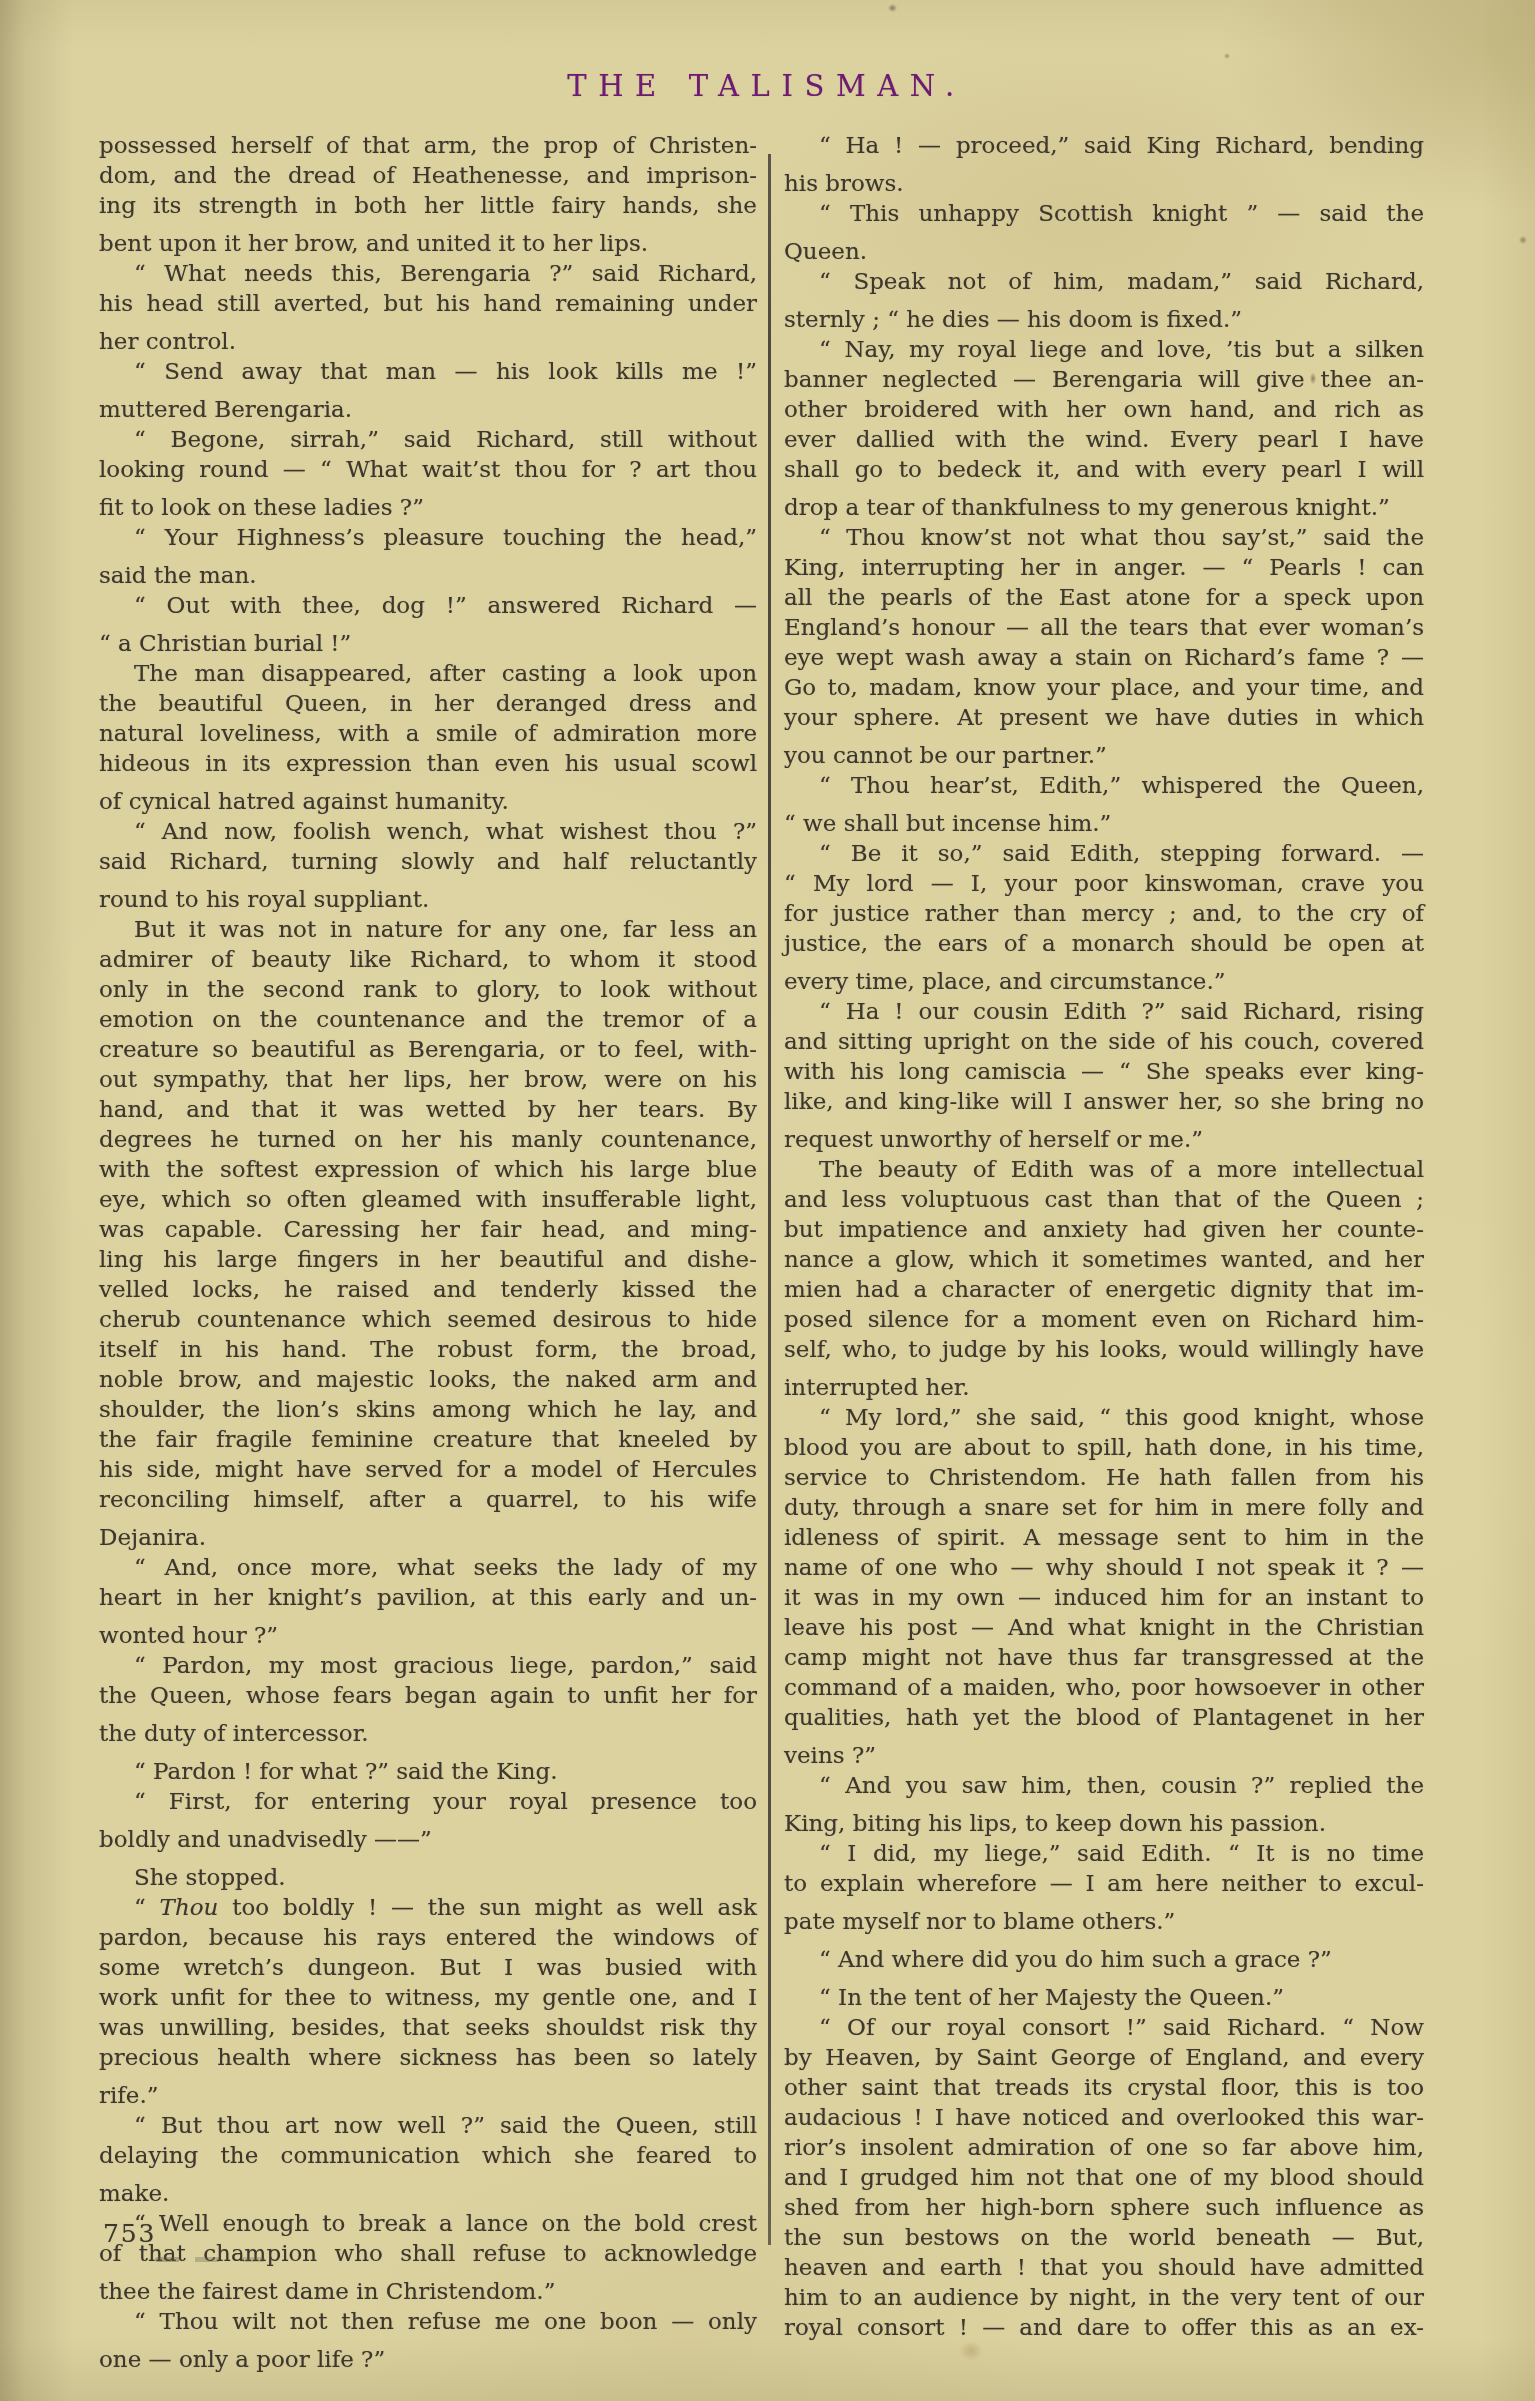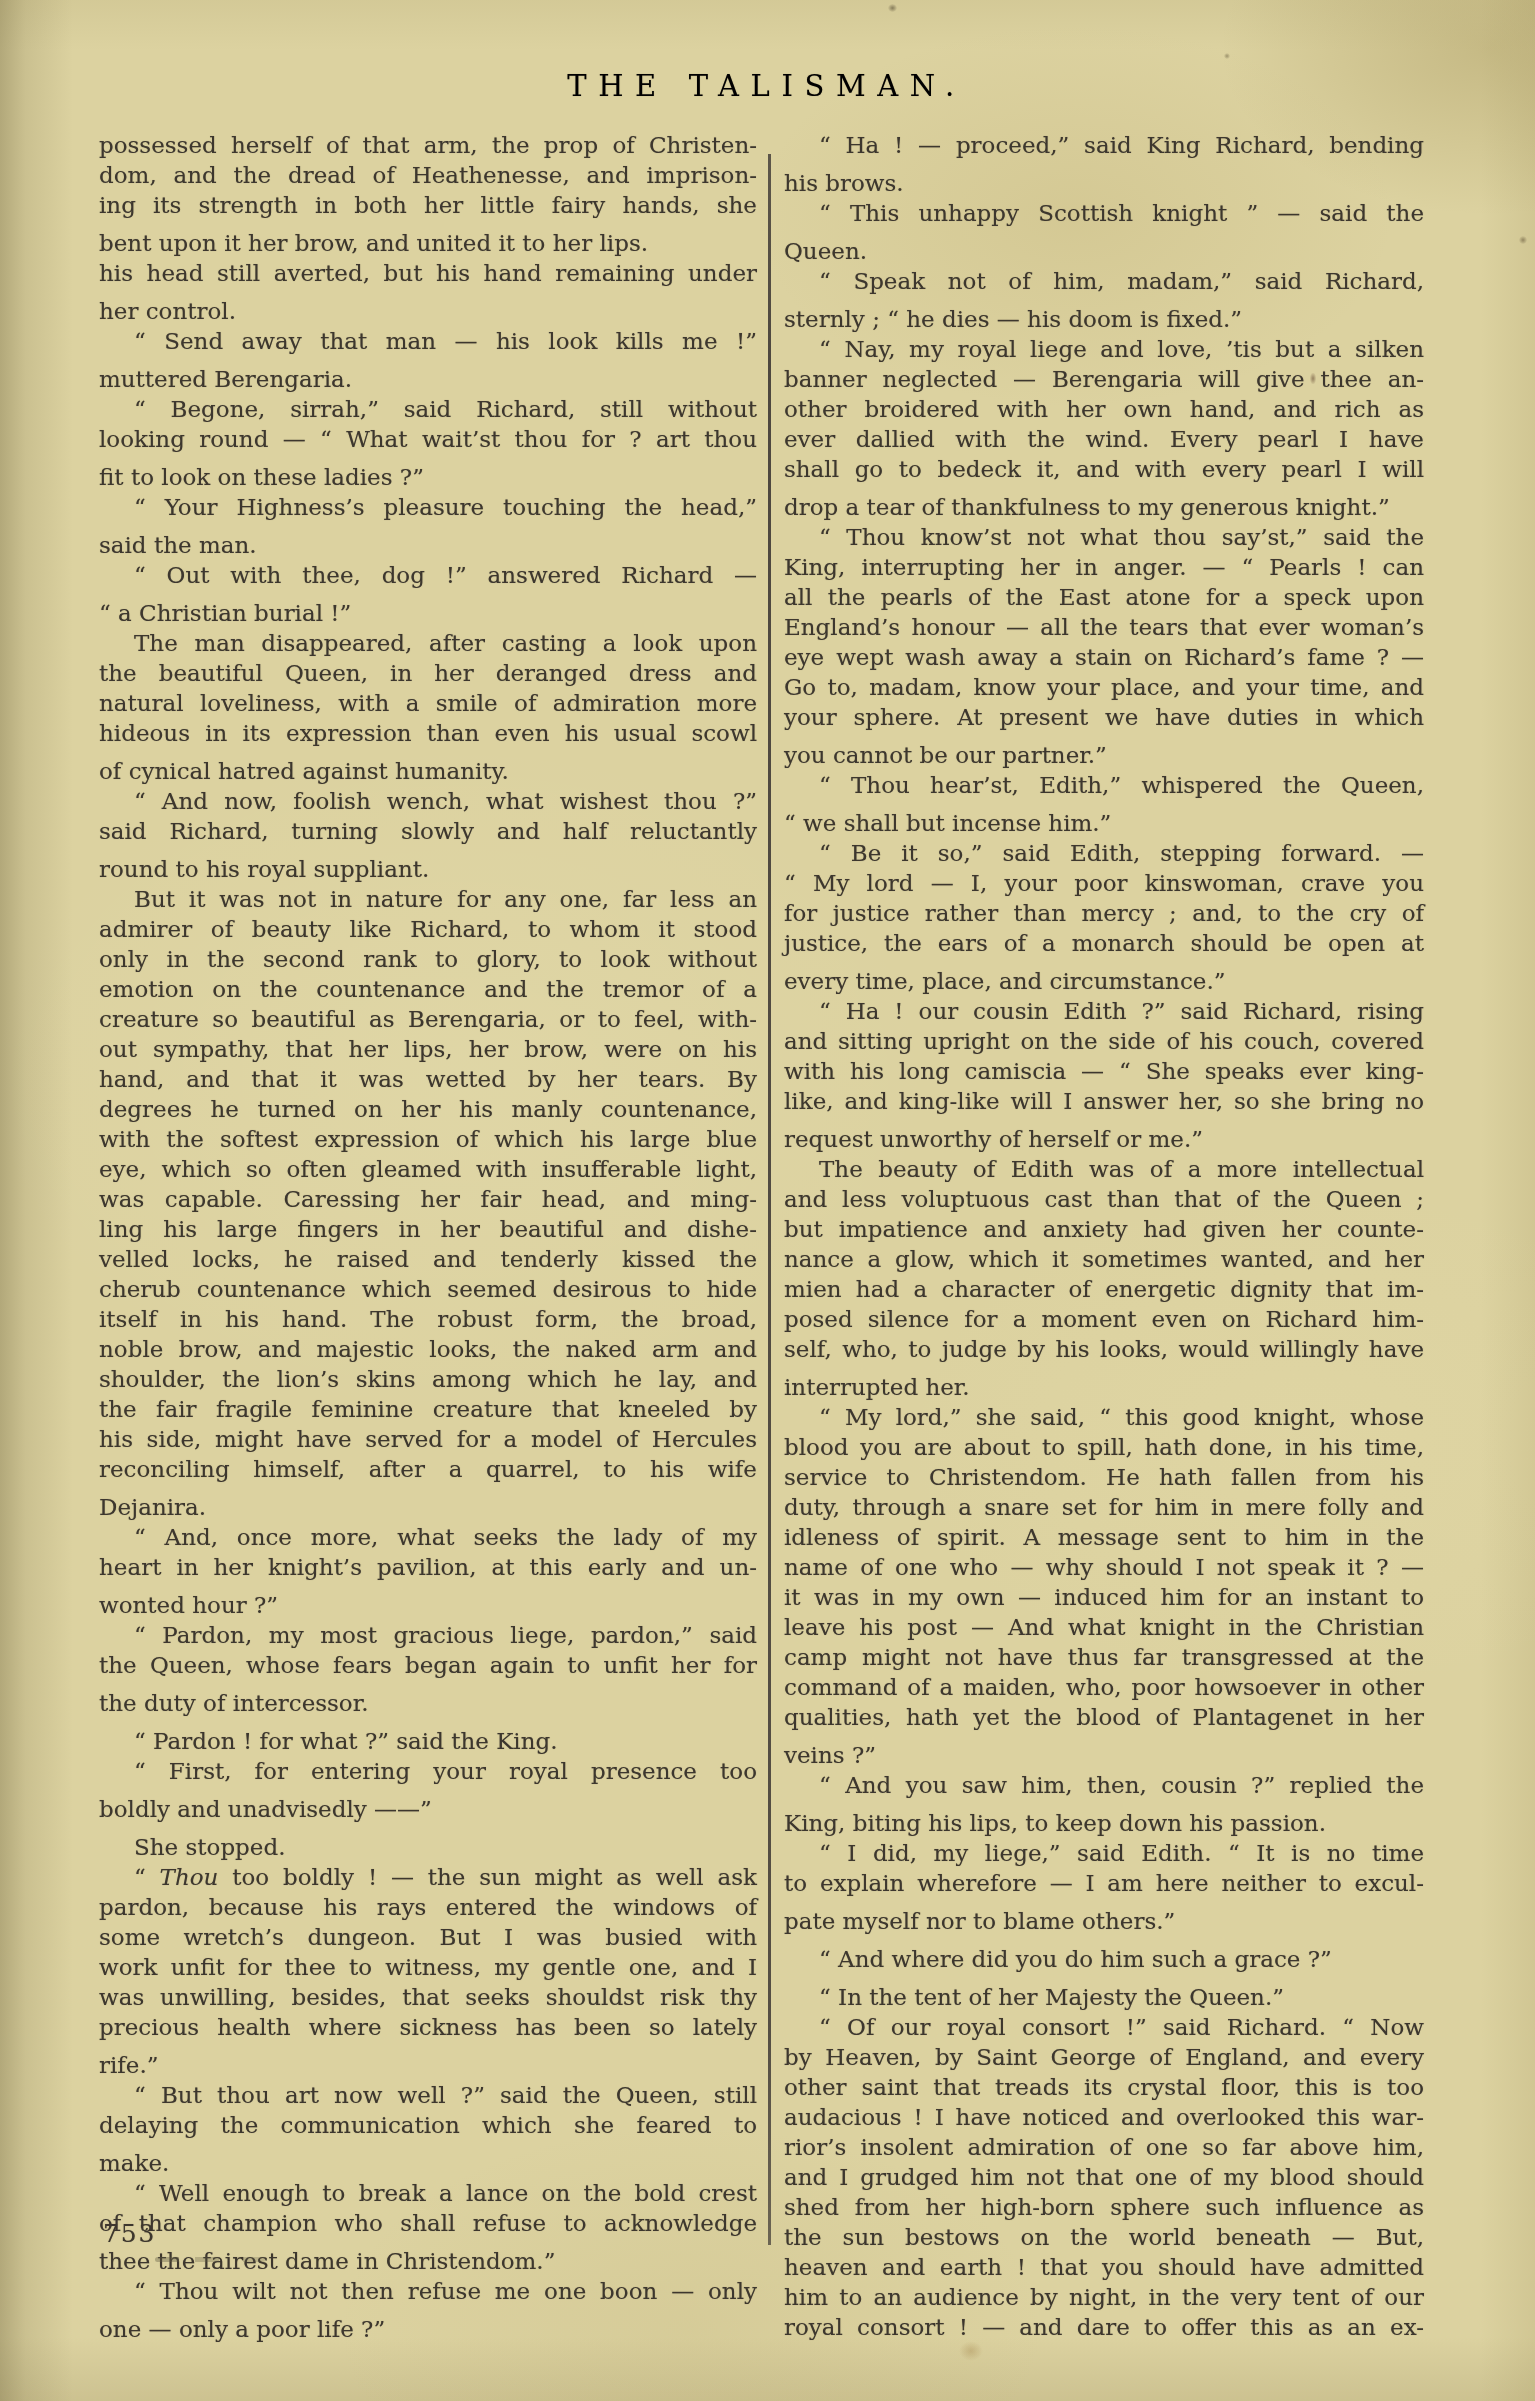--- a/index.html
+++ b/index.html
@@ -20,21 +20,21 @@
       linear-gradient(90deg, rgba(110,100,60,0.38) 0px, rgba(110,100,60,0.16) 25.6px, rgba(110,100,60,0.0) 73px),
       linear-gradient(270deg, rgba(140,125,70,0.14) 0px, rgba(140,125,70,0.0) 55px),
       linear-gradient(0deg, rgba(120,108,62,0.16) 0px, rgba(120,108,62,0.0) 64px),
       linear-gradient(180deg, rgba(150,138,85,0.12) 0px, rgba(150,138,85,0.0) 50px);
     font-family:"DejaVu Serif","Liberation Serif",serif;
     color:var(--ink);
   }
   .page-title{
     position:absolute;top:69px;left:103px;width:1327px;
     text-align:center;font-size:29px;letter-spacing:0.40em;
-    color:#000000;text-shadow:0 0 0.9px rgba(70,60,45,0.45);
+    color:#701a75;text-shadow:0 0 0.9px rgba(70,60,45,0.45);
     white-space:nowrap;
   }
   .col{
     position:absolute;top:130px;
     font-size:23px;line-height:30px;
     text-shadow:0 0 0.9px rgba(61,55,46,0.40);
   }
   .col-left{left:99px;width:658px;}
   .col-right{left:784px;width:640px;}
   .line{
@@ -75,20 +75,21 @@
 </head>
 <body>
 
 <div class="page-title">THE TALISMAN.</div>
 
 <div class="col col-left">
     <div class="line">possessed herself of that arm, the prop of Christen-</div>
     <div class="line">dom, and the dread of Heathenesse, and imprison-</div>
     <div class="line">ing its strength in both her little fairy hands, she</div>
     <div class="line end">bent upon it her brow, and united it to her lips.</div>
+    <div class="line indent">“ What needs this, Berengaria ?” said Richard,</div>
     <div class="line">his head still averted, but his hand remaining under</div>
     <div class="line end">her control.</div>
     <div class="line indent">“ Send away that man — his look kills me !”</div>
     <div class="line end">muttered Berengaria.</div>
     <div class="line indent">“ Begone, sirrah,” said Richard, still without</div>
     <div class="line">looking round — “ What wait’st thou for ? art thou</div>
     <div class="line end">fit to look on these ladies ?”</div>
     <div class="line indent">“ Your Highness’s pleasure touching the head,”</div>
     <div class="line end">said the man.</div>
     <div class="line indent">“ Out with thee, dog !” answered Richard —</div>

